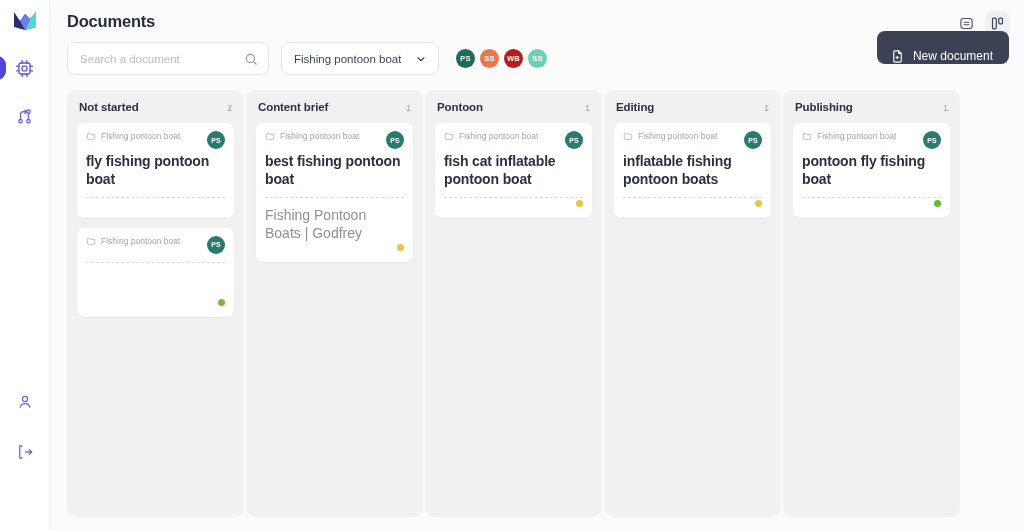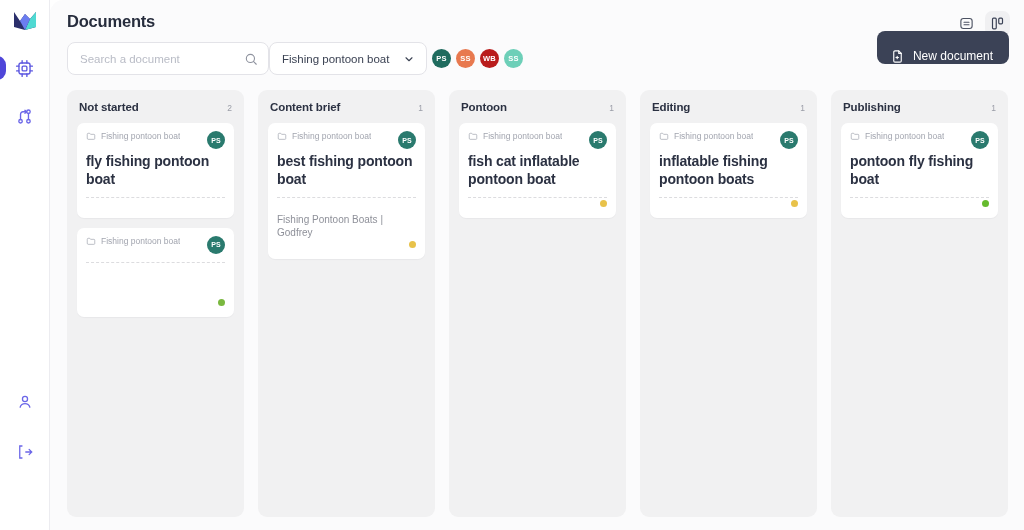--- a/index.html
+++ b/index.html
@@ -59,21 +59,21 @@
   }
   .view-btn {
     width: 25px; height: 25px; border-radius: 7px;
     display: flex; align-items: center; justify-content: center;
     cursor: pointer; background: transparent;
   }
   .view-btn.active { background: #f0f0f2; }
 
   
   .toolbar {
-    display: flex; align-items: center; 
+    display: flex; align-items: center; gap: 12px;
     padding: 11px 16px 0 17px;
     position: relative;
   }
   .search-box {
     width: 202px; height: 33px;
     border: 1px solid #e3e3e8; border-radius: 8px;
     background: #ffffff;
     display: flex; align-items: center;
     padding: 0 10px 0 12px;
   }
@@ -103,21 +103,21 @@
     height: 33px; padding: 17px 16px 0 13px;
     background: #3b4256; color: #ffffff;
     border: none; border-radius: 8px;
     display: flex; align-items: center; gap: 8px;
     font-family: "Liberation Sans", sans-serif;
     font-size: 12px; cursor: pointer;
   }
 
   
   .board {
-    display: flex; gap: 14px;
+    display: flex; gap: 2px;
     padding: 15px 13px 0 17px;
     align-items: flex-start;
   }
   .column {
     width: 177px;
     background: #f1f1f2;
     border-radius: 9px;
     padding: 9px 10px 10px 10px;
     min-height: 427px;
     display: flex; flex-direction: column;
@@ -151,21 +151,21 @@
     background: #2a7a6e;
   }
   .card-title {
     font-size: 14px; color: #2b3142; font-weight: bold;
     line-height: 1.27; margin-top: 4px; letter-spacing: -0.15px;
   }
   .card-divider {
     border-top: 1px dashed #dcdcdf;
     margin: 8px 0 0 0; height: 0;
   }
-  .card-sub { font-size: 10px; color: #8e9099; margin-top: 15px; line-height: 1.3; }
+  .card-sub { font-size: 14px; color: #8e9099; margin-top: 8px; line-height: 1.3; }
   .card-foot { margin-top: auto; display: flex; justify-content: flex-end; align-items: center; height: 12px; }
   .dot { width: 7px; height: 7px; border-radius: 50%; }
 </style>
 </head>
 <body>
 
 <div class="app">
 
   <div class="sidebar">
     <div class="logo-wrap">

